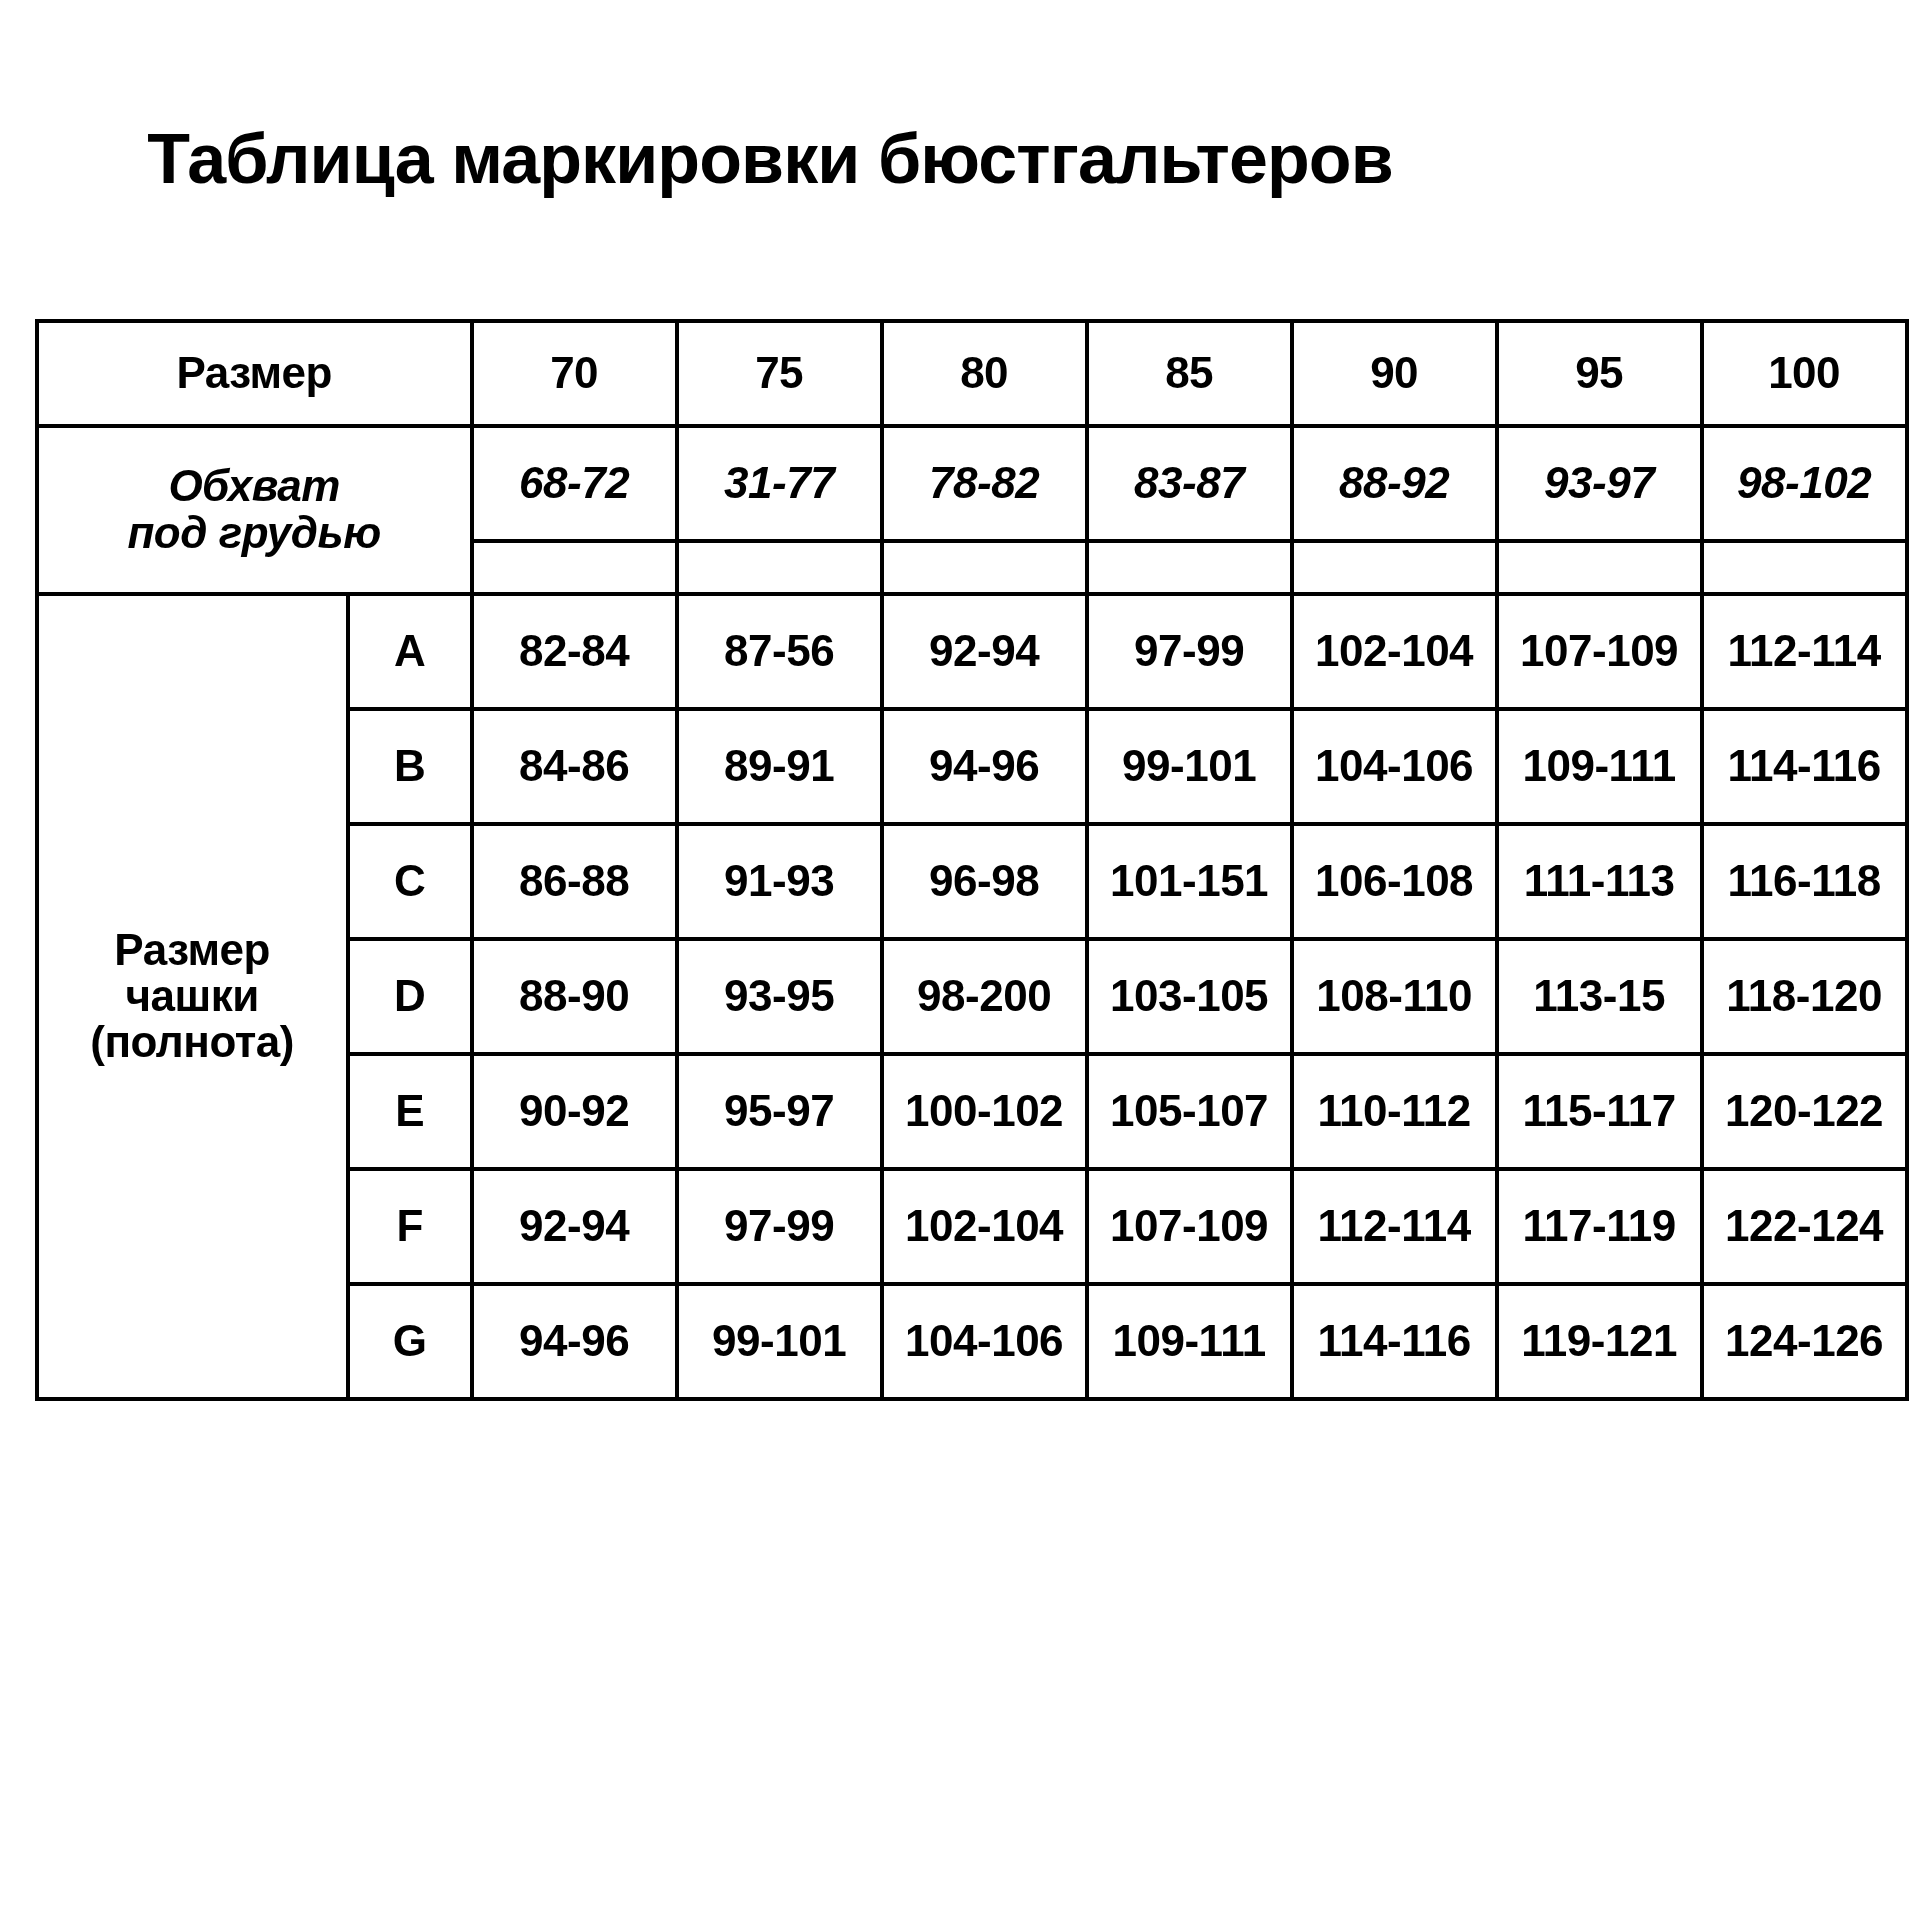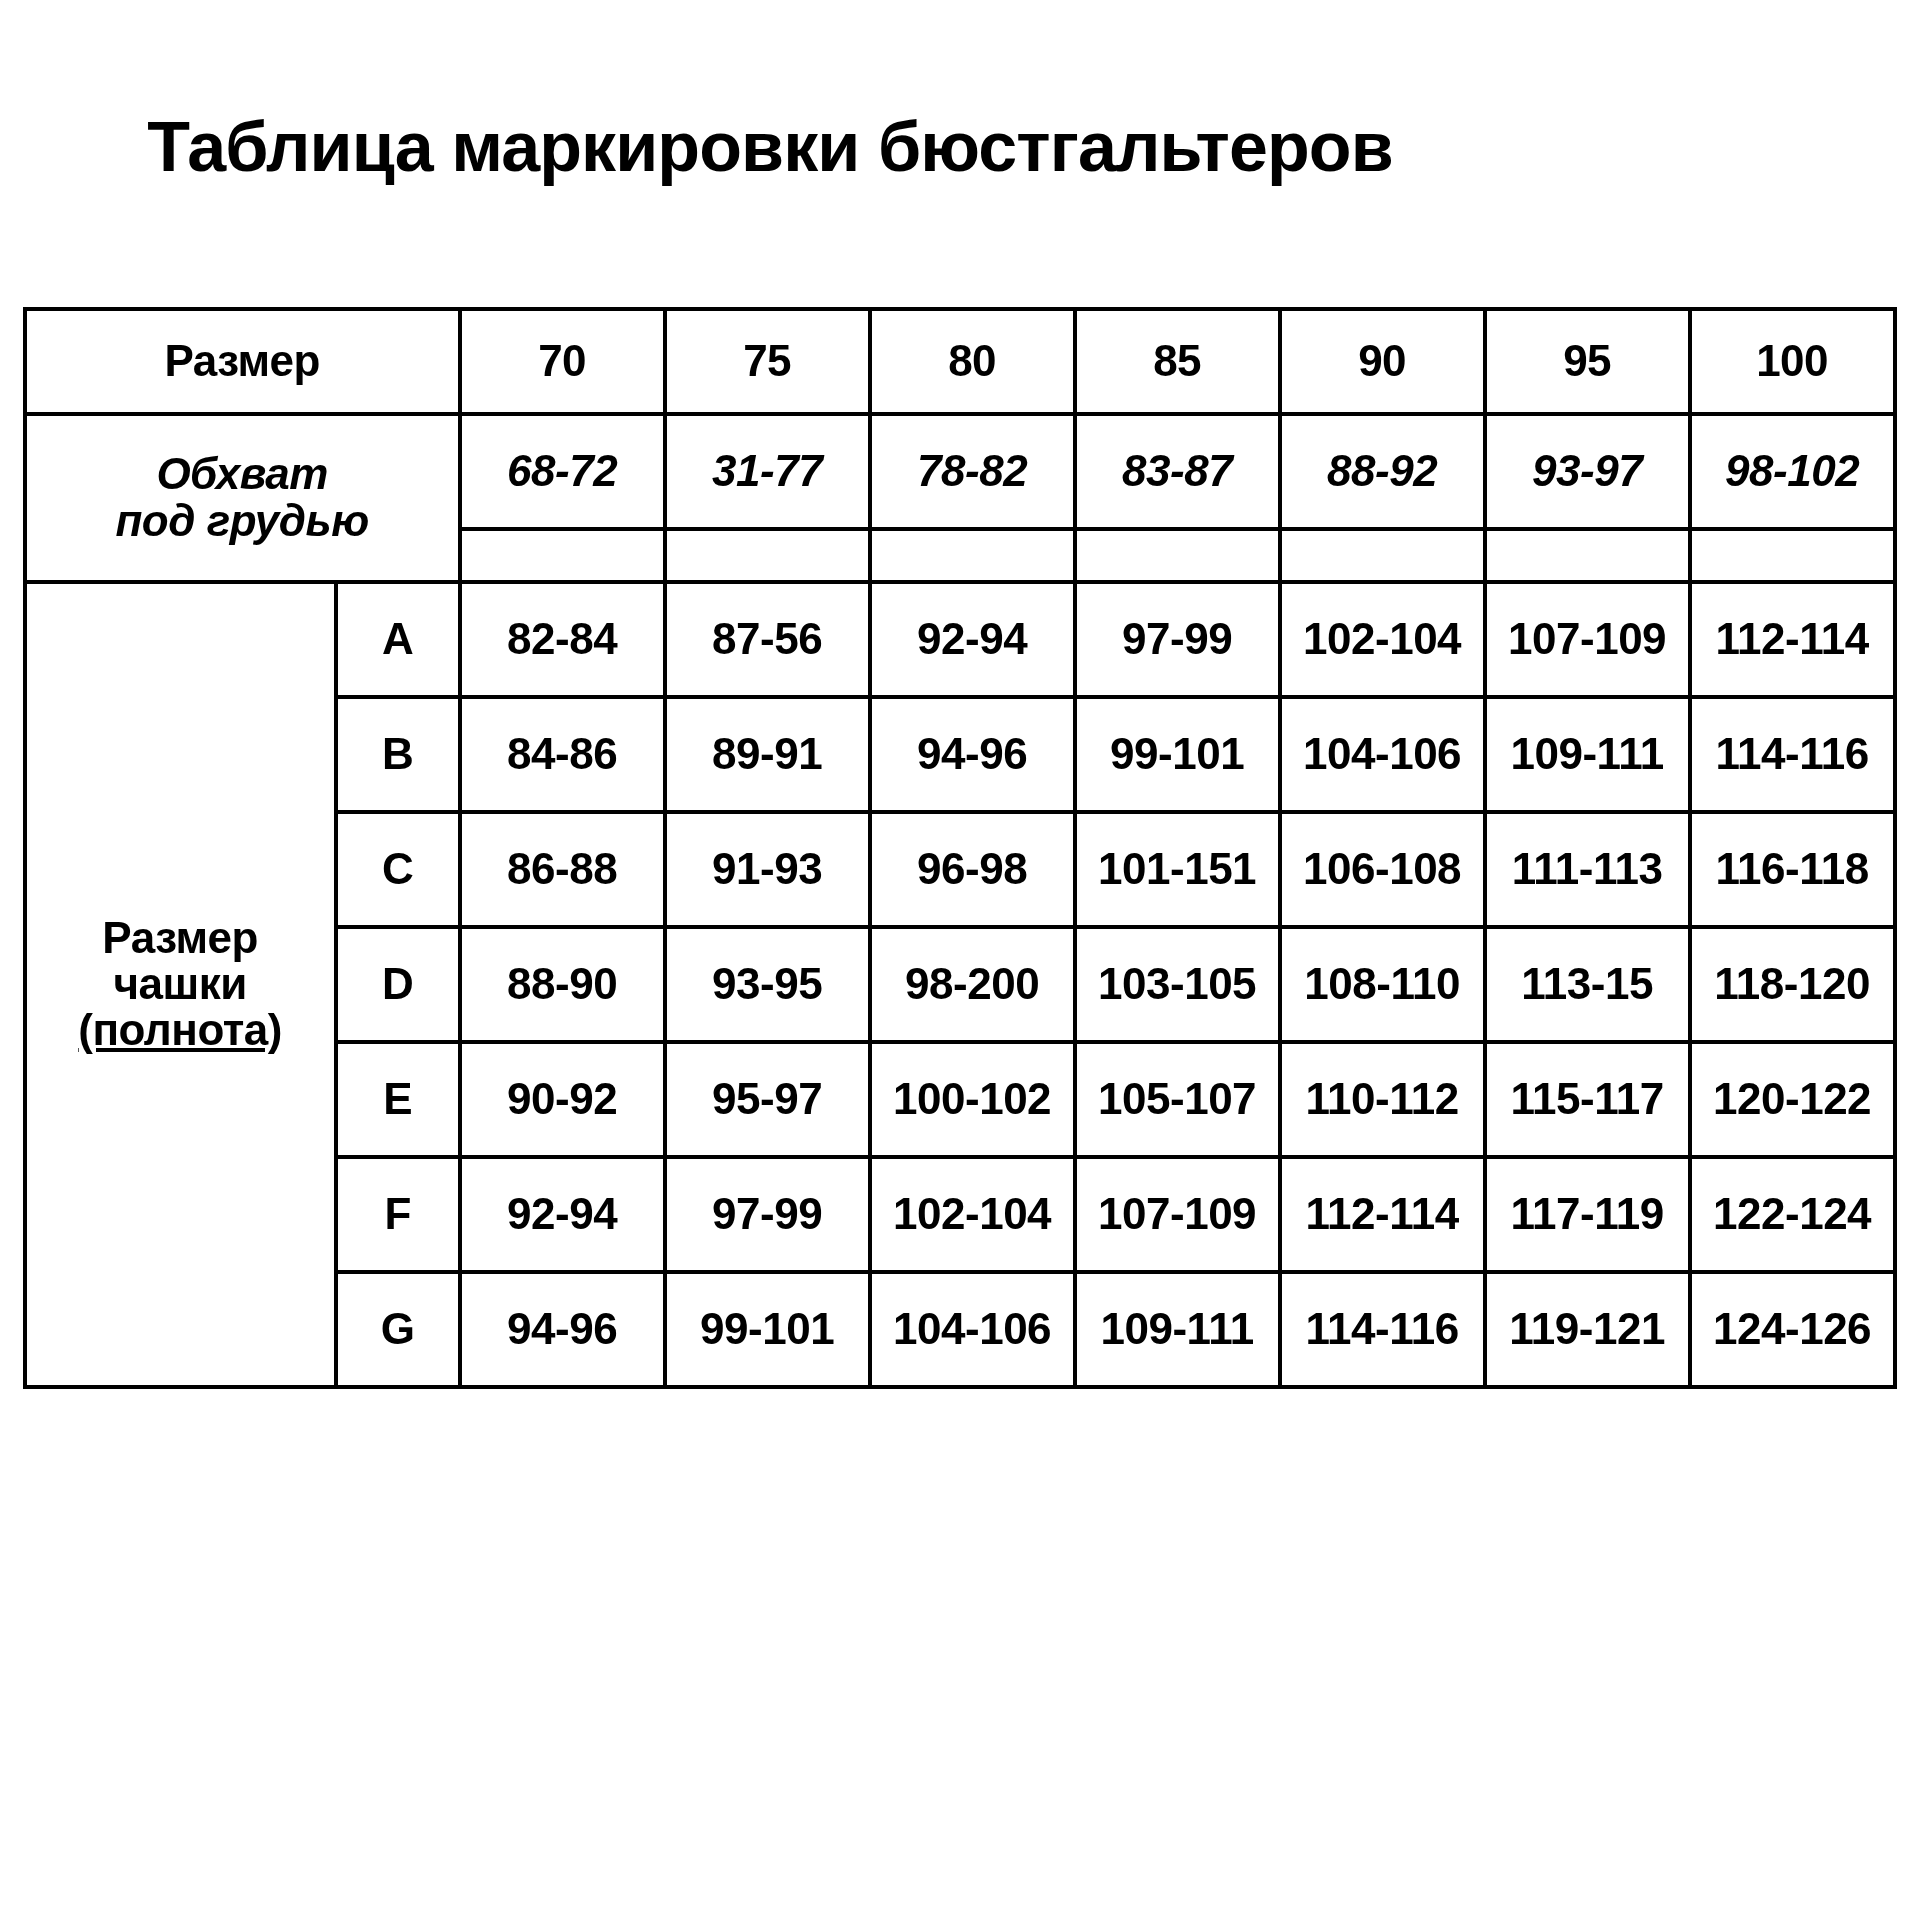--- a/index.html
+++ b/index.html
@@ -11,21 +11,21 @@
     width: 1928px;
     height: 1928px;
     font-family: "Liberation Sans", sans-serif;
     color: #000000;
     -webkit-font-smoothing: antialiased;
   }
   .page {
     width: 1540px;
     height: 1928px;
     box-sizing: border-box;
-    padding: 0;
+    padding: 12px;
     position: relative;
   }
   .title {
     text-align: center;
     font-size: 70px;
     font-weight: bold;
     letter-spacing: -0.9px;
     margin: 0;
     padding-top: 111px;
     padding-bottom: 0;
@@ -74,21 +74,20 @@
   .cup-letter {
     font-size: 55px;
   }
   .vlabel {
     font-size: 47px;
     line-height: 1.18;
     letter-spacing: -0.5px;
   }
   .vlabel .small {
     font-size: 44px;
-    text-decoration: underline;
   }
   .notes {
     position: absolute;
     left: 24.5px;
     right: 24.5px;
     top: 1615px;
     font-size: 47px;
     font-weight: bold;
     line-height: 1.42;
     letter-spacing: -0.6px;

